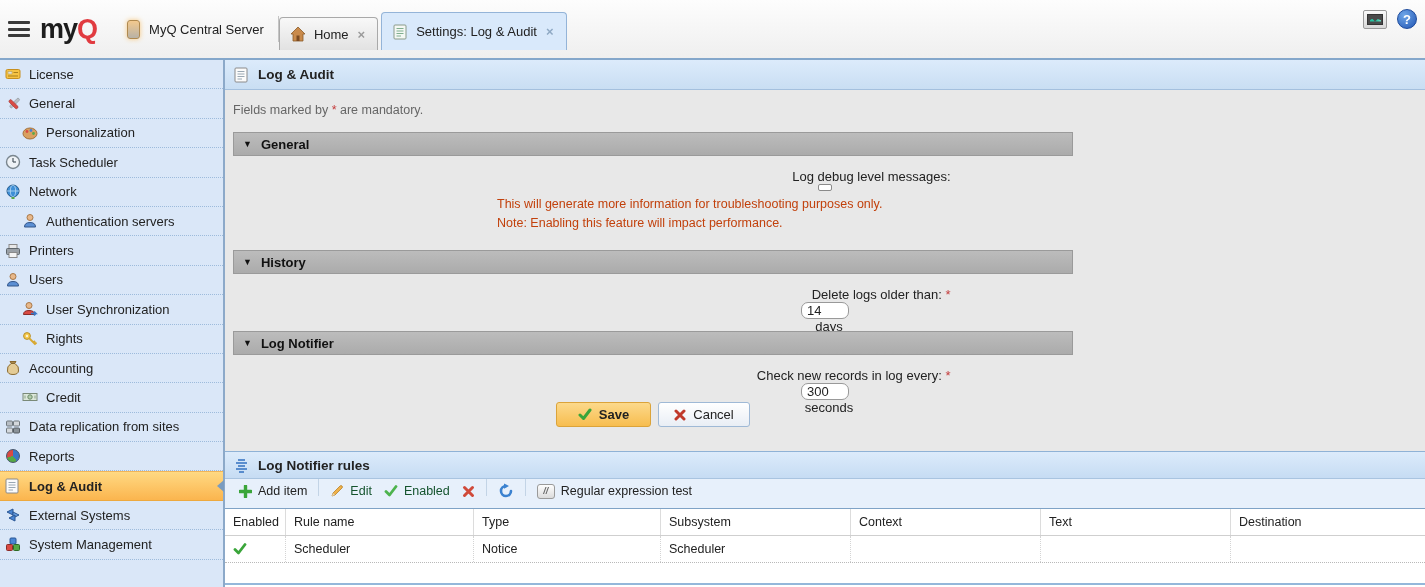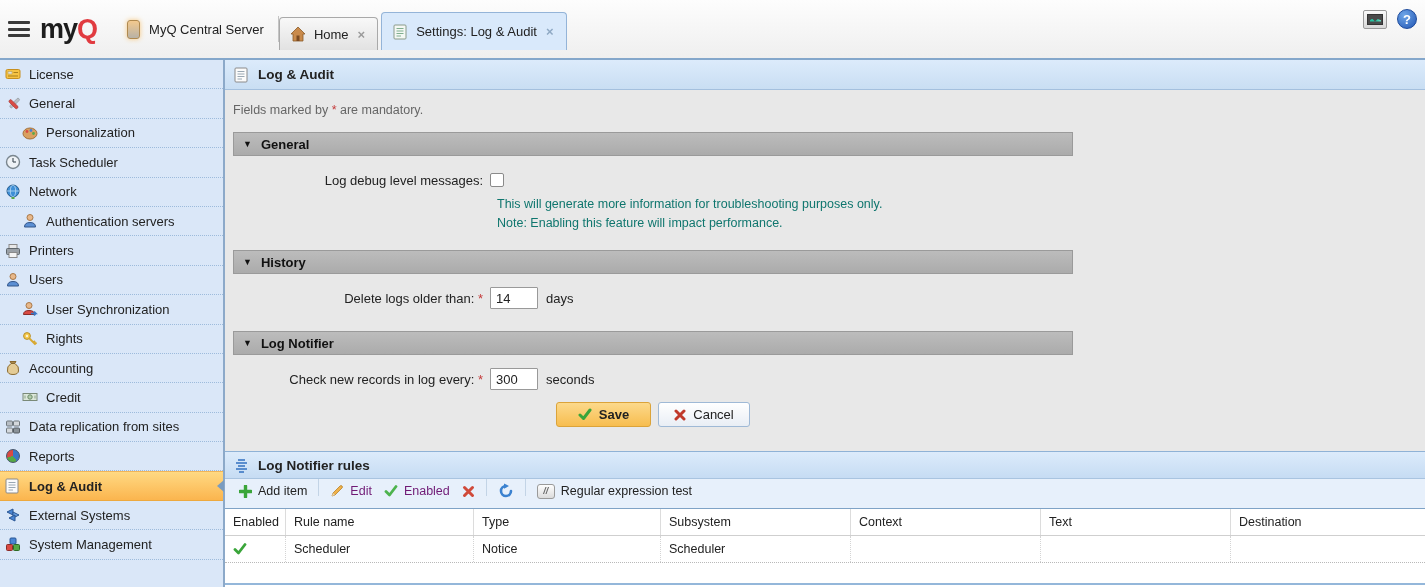--- a/index.html
+++ b/index.html
@@ -45,38 +45,38 @@
   .ic svg { display:block; }
 
   
   .main { flex:1; display:flex; flex-direction:column; min-width:0; background:#e8e8e8; }
   .main-header { height:30px; flex:none; background:linear-gradient(#dcebfb,#c9def3); border-bottom:1px solid #a4c0de; display:flex; align-items:center; gap:8px; padding-left:8px; font-weight:bold; font-size:13.5px; }
   .note { margin:13px 0 13px 8px; color:#666; font-size:12.5px; height:16px; }
   .note .star, .star { color:#c43b3b; }
   .secbar { width:840px; height:24px; margin-left:8px; background:linear-gradient(#bcbcbc,#ababab); border:1px solid #9a9a9a; display:flex; align-items:center; gap:9px; padding-left:9px; cursor:pointer; }
   .secbar .tri { font-size:9px; color:#111; }
   .secbar .stitle { font-weight:bold; font-size:13px; color:#111; }
-  .form-row { display:flex; align-items:center; margin-top:13px; height:22px; }
+  .form-row { display:flex; align-items:center; margin-top:13px; height:22px;flex-direction:column; }
   .form-label { width:265px; text-align:right; padding-right:7px; flex:none; color:#222; }
   .cb { width:14px; height:14px; border:1px solid #8a8a8a; background:#fff; border-radius:2px; cursor:pointer; }
-  .txt { width:48px; height:22px; border:1px solid #999; border-radius:1px; padding:0 5px; font-family:"Liberation Sans",sans-serif; font-size:13px; color:#222; }
+  .txt { width:48px; height:22px; border:1px solid #999; border-radius:7px; padding:0 5px; font-family:"Liberation Sans",sans-serif; font-size:13px; color:#222; }
   .unit { margin-left:8px; }
-  .help { margin-left:272px; color:#0f766e; font-size:12.5px; line-height:19px; }
+  .help { margin-left:272px; color:#c2410c; font-size:12.5px; line-height:19px; }
   .help.first { margin-top:4px; }
   .btn-row { width:840px; margin-left:8px; margin-top:12px; display:flex; justify-content:center; gap:7px; }
   .btn { display:inline-flex; align-items:center; justify-content:center; gap:7px; height:25px; border-radius:3px; font-family:"Liberation Sans",sans-serif; font-size:13px; cursor:pointer; }
   .btn.save { width:95px; background:linear-gradient(#fcd98b,#f7bd4f); border:1px solid #dba339; font-weight:bold; color:#222; }
   .btn.cancel { width:92px; background:linear-gradient(#ffffff,#e9eef5); border:1px solid #9fb9d6; color:#222; }
 
   
   .rules { margin-top:24px; flex:1; display:flex; flex-direction:column; min-height:0; }
   .rules-header { height:28px; flex:none; background:linear-gradient(#dcebfb,#c6dcf3); border-top:1px solid #8fb2d6; border-bottom:1px solid #a9c4e0; display:flex; align-items:center; gap:8px; padding-left:8px; font-weight:bold; font-size:13.5px; }
   .rules-toolbar { height:30px; flex:none; background:#e7f0fb; border-bottom:1px solid #7fa3c6; display:flex; align-items:flex-start; padding-left:8px; font-size:12.5px; }
   .tbtn { display:inline-flex; align-items:center; gap:6px; padding:0 6px; height:24px; cursor:pointer; color:#222; }
-  .tbtn.disabled { color:#701a75; }
+  .tbtn.disabled { color:#14532d; }
   .tsep { width:1px; height:17px; background:#c3d4e6; margin:0 5px; }
   .regexbadge { width:18px; height:15px; background:linear-gradient(#fdfdfd,#dcdcdc); border:1px solid #9a9a9a; border-radius:3px; font-size:9px; font-style:italic; color:#666; display:flex; align-items:center; justify-content:center; font-weight:bold; }
 
   .grid { background:#fff; flex:1; display:flex; flex-direction:column; }
   .gh, .gr { display:grid; grid-template-columns:61px 188px 187px 190px 190px 190px 1fr; }
   .gh { border-bottom:1px solid #cfcfcf; }
   .gh .cell { height:26px; display:flex; align-items:center; padding:0 8px; border-right:1px solid #dcdcdc; font-size:12.5px; color:#222; cursor:pointer; background:#fff; }
   .gr .cell { height:26px; display:flex; align-items:center; padding:0 8px; border-right:1px dotted #d4d4d4; font-size:12.5px; color:#222; }
   .gr { border-bottom:1px dotted #b9b9b9; cursor:pointer; background:#fff; }
   .gfill { flex:1; background:#fff; position:relative; }

